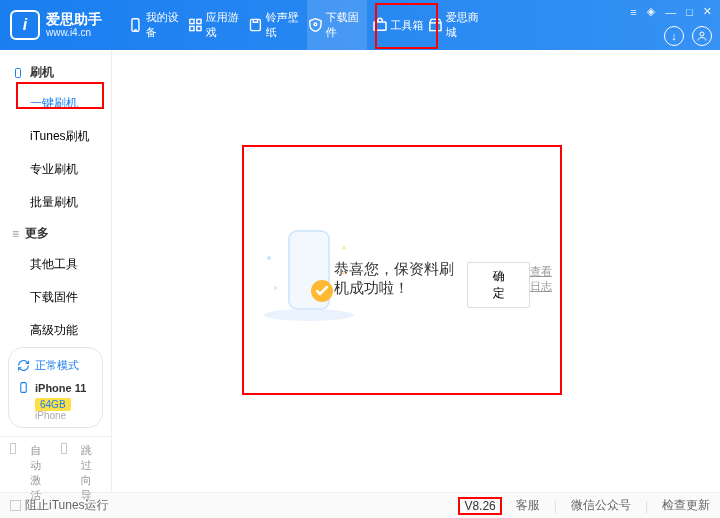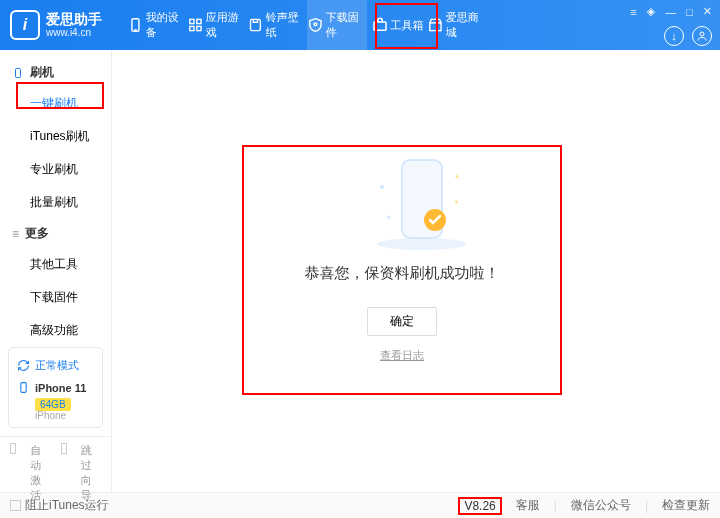--- a/index.html
+++ b/index.html
@@ -24,32 +24,32 @@
 .circle-btn { width: 20px; height: 20px; border: 1.5px solid #fff; border-radius: 50%; display: flex; align-items: center; justify-content: center; font-size: 11px; margin-top: 10px; }
 .right-circles { position: absolute; right: 8px; bottom: 4px; display: flex; gap: 8px; }
 
 .body-wrap { display: flex; height: 442px; }
 .sidebar { width: 112px; border-right: 1px solid #eee; padding-top: 8px; display: flex; flex-direction: column; }
 .side-section { font-size: 12px; color: #333; padding: 6px 12px; display: flex; align-items: center; gap: 6px; font-weight: bold; }
 .side-item { font-size: 12px; color: #000000; padding: 8px 12px 8px 30px; cursor: pointer; }
 .side-item.active { color: #1a7ef0; }
 .side-highlight { position: absolute; border: 2px solid red; left: 16px; top: 82px; width: 88px; height: 27px; pointer-events: none; }
 
-.device-box { margin: auto 8px 8px 8px; border: 1px solid #e5e5e5; border-radius: 5px; padding: 6px 8px; font-size: 11px; }
+.device-box { margin: auto 8px 8px 8px; border: 1px solid #e5e5e5; border-radius: 15px; padding: 6px 8px; font-size: 11px; }
 .mode-row { display: flex; align-items: center; gap: 5px; color: #1a7ef0; padding: 4px 0; }
 .dev-row { display: flex; align-items: center; gap: 5px; padding: 4px 0; color: #333; }
 .storage-badge { background: #fde047; color: #1a7ef0; font-size: 10px; padding: 1px 5px; border-radius: 2px; }
 .dev-sub { color: #aaa; font-size: 10px; padding-left: 18px; }
 
 .checks-row { display: flex; gap: 10px; padding: 6px 10px; font-size: 11px; color: #999; border-top: 1px solid #eee; }
 .chk { display: flex; align-items: flex-start; gap: 14px; }
 .chk-box { width: 11px; height: 11px; border: 1px solid #ccc; }
 
 .main { flex: 1; position: relative; background: #fff; }
-.success-panel { position: absolute; left: 130px; top: 95px; width: 320px; height: 250px; border: 2px solid red; display: flex; flex-direction: column; align-items: center; padding-top: 5px; }
+.success-panel { position: absolute; left: 130px; top: 95px; width: 320px; height: 250px; border: 2px solid red; display: flex; flex-direction: row; align-items: center; padding-top: 5px; }
 .phone-illus { width: 90px; height: 100px; position: relative; }
 .success-title { font-size: 15px; color: #333; margin-top: 12px; }
 .ok-btn { margin-top: 24px; padding: 5px 22px; border: 1px solid #ddd; background: #fff; font-size: 12px; cursor: pointer; border-radius: 2px; }
 .log-link { margin-top: 12px; font-size: 11px; color: #999; text-decoration: underline; cursor: pointer; }
 
 .footer { height: 26px; border-top: 1px solid #eee; display: flex; align-items: center; padding: 0 10px; font-size: 12px; color: #666; background: #fafafa; }
 .footer-chk { display: flex; align-items: center; gap: 4px; }
 .footer-right { margin-left: auto; display: flex; align-items: center; gap: 14px; }
 .footer-sep { color: #ddd; }
 .ver-highlight { border: 2px solid red; padding: 0 4px; color: #333; }

